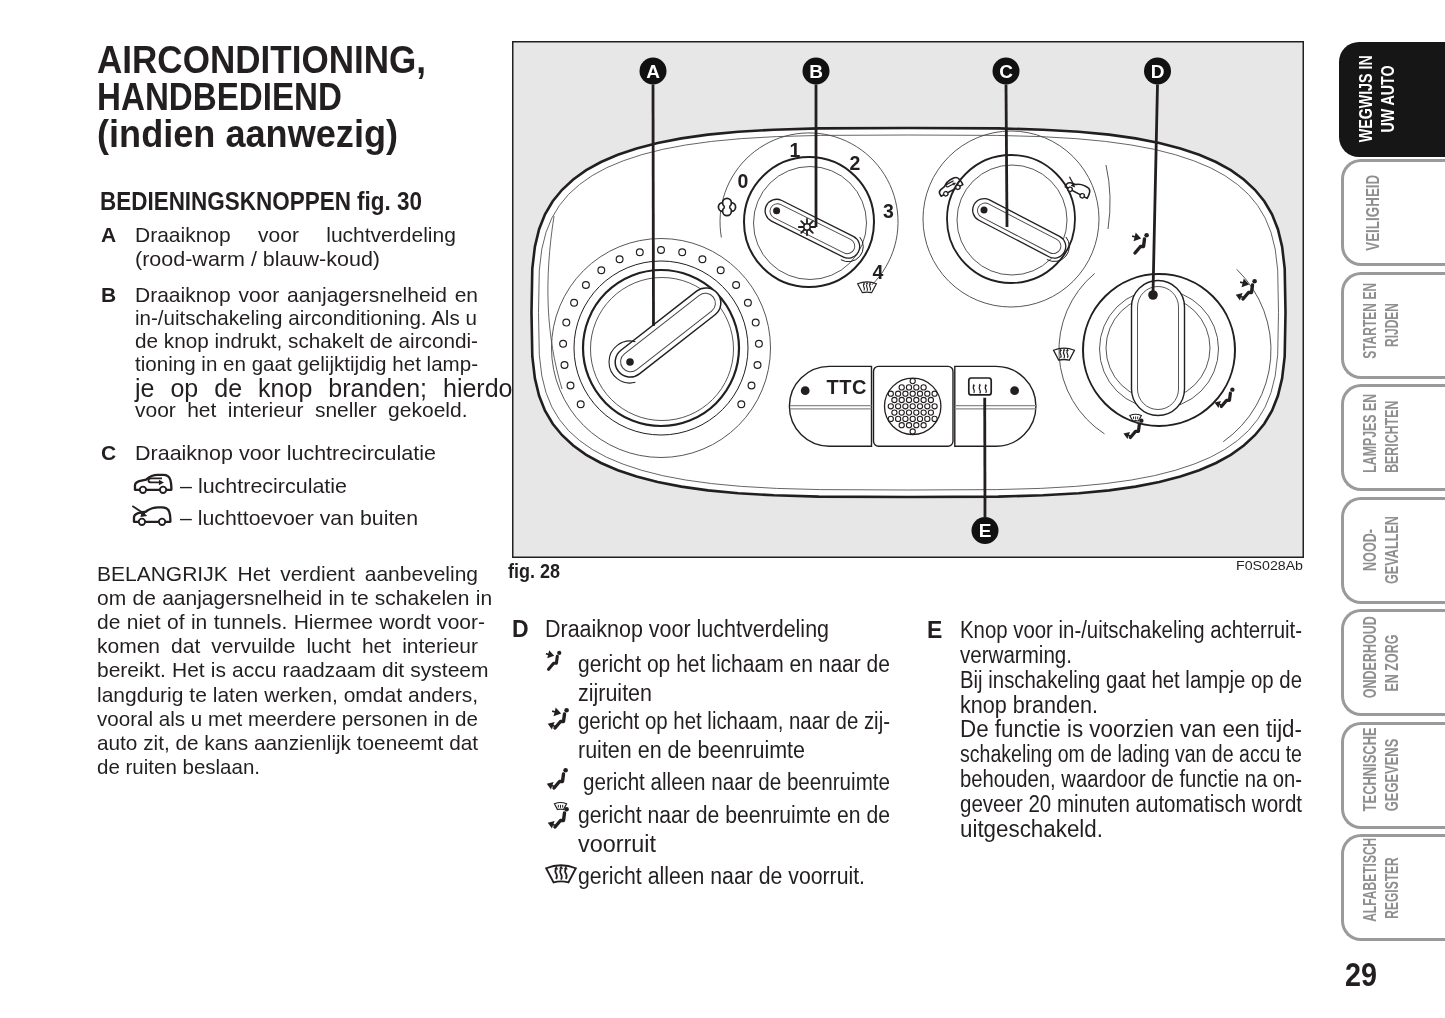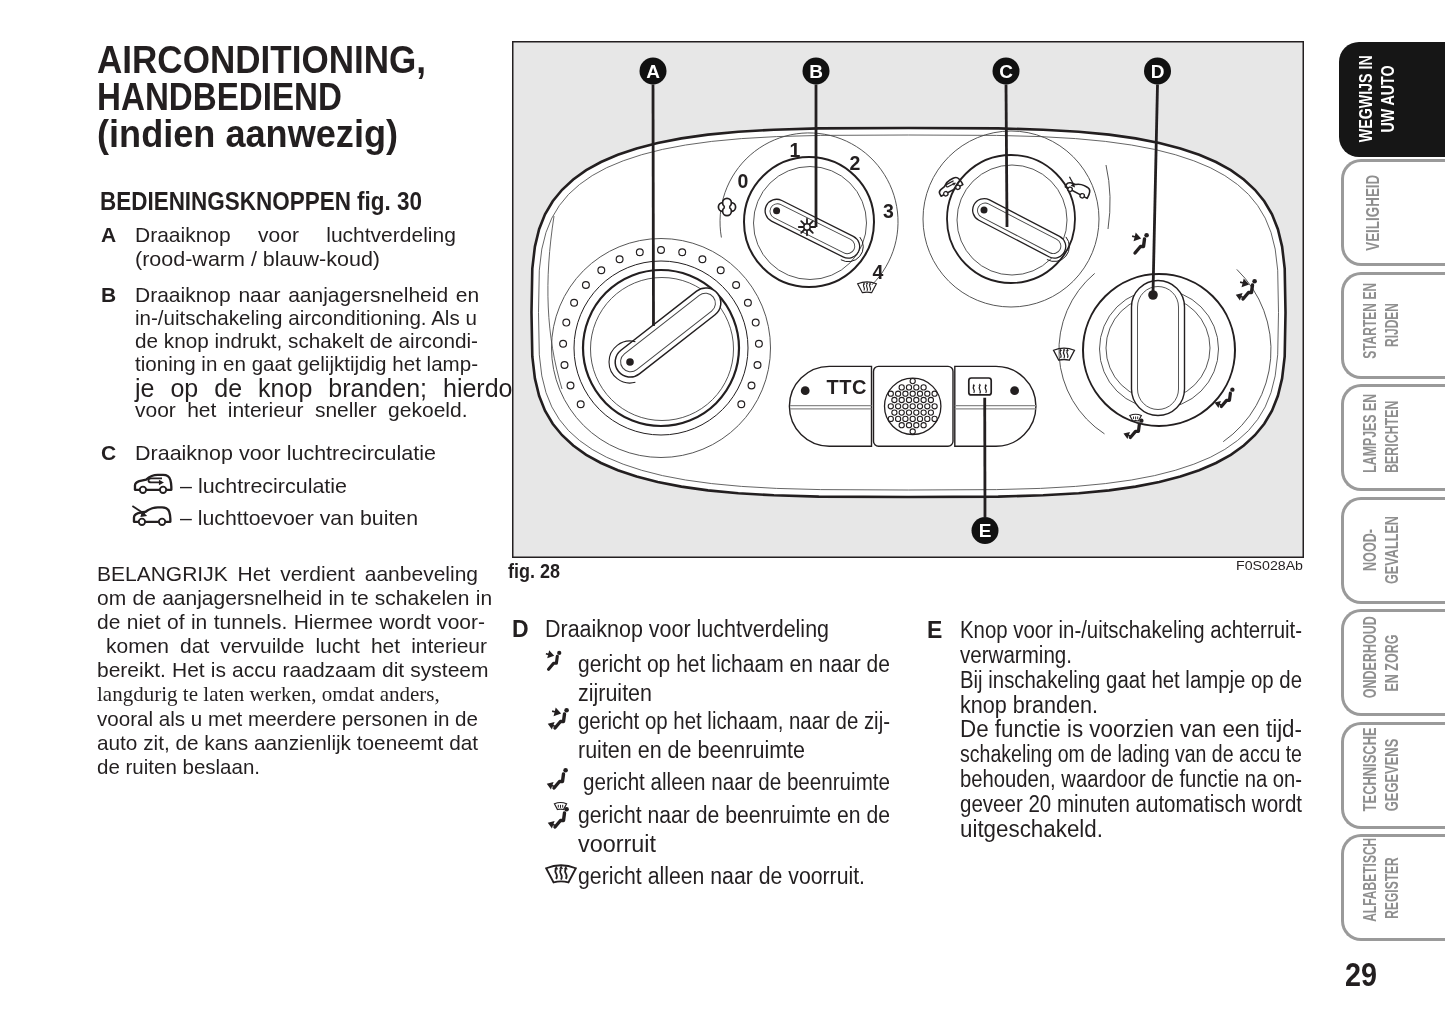--- a/index.html
+++ b/index.html
@@ -18,21 +18,21 @@
 <div class="ln" style="left:100px;top:188.4px;font-size:26px;white-space:nowrap;font-weight:bold;transform:scaleX(0.8639);transform-origin:0 0;">BEDIENINGSKNOPPEN fig. 30</div>
 
 <div class="ln" style="left:101px;top:223.5px;font-size:21px;white-space:nowrap;font-weight:bold;">A</div>
 
 <div class="ln" style="left:135px;top:223.5px;font-size:21px;white-space:nowrap;word-spacing:21.51px;">Draaiknop voor luchtverdeling</div>
 
 <div class="ln" style="left:135px;top:248.0px;font-size:21px;white-space:nowrap;transform:scaleX(1.0241);transform-origin:0 0;">(rood-warm / blauw-koud)</div>
 
 <div class="ln" style="left:101px;top:283.5px;font-size:21px;white-space:nowrap;font-weight:bold;">B</div>
 
-<div class="ln" style="left:135px;top:283.5px;font-size:21px;white-space:nowrap;word-spacing:1.87px;">Draaiknop naar aanjagersnelheid en</div>
+<div class="ln" style="left:135px;top:283.5px;font-size:21px;white-space:nowrap;word-spacing:1.87px;">Draaiknop voor aanjagersnelheid en</div>
 
 <div class="ln" style="left:135px;top:306.5px;font-size:21px;white-space:nowrap;transform:scaleX(0.9795);transform-origin:0 0;">in-/uitschakeling airconditioning. Als u</div>
 
 <div class="ln" style="left:135px;top:329.5px;font-size:21px;white-space:nowrap;transform:scaleX(0.9860);transform-origin:0 0;">de knop indrukt, schakelt de aircondi-</div>
 
 <div class="ln" style="left:135px;top:352.5px;font-size:21px;white-space:nowrap;transform:scaleX(0.9794);transform-origin:0 0;">tioning in en gaat gelijktijdig het lamp-</div>
 
 <div class="ln" style="left:135px;top:375.5px;font-size:25px;white-space:nowrap;word-spacing:9.06px;">je op de knop branden; hierdoor</div>
 
 <div class="ln" style="left:135px;top:398.5px;font-size:21px;white-space:nowrap;word-spacing:5.50px;">voor het interieur sneller gekoeld.</div>
@@ -44,25 +44,25 @@
 <div class="ln" style="left:180px;top:474.5px;font-size:21px;white-space:nowrap;transform:scaleX(1.0220);transform-origin:0 0;">– luchtrecirculatie</div>
 
 <div class="ln" style="left:180px;top:506.5px;font-size:21px;white-space:nowrap;transform:scaleX(1.0142);transform-origin:0 0;">– luchttoevoer van buiten</div>
 
 <div class="ln" style="left:97px;top:563.0px;font-size:21px;white-space:nowrap;word-spacing:4.05px;">BELANGRIJK Het verdient aanbeveling</div>
 
 <div class="ln" style="left:97px;top:587.1px;font-size:21px;white-space:nowrap;word-spacing:0.47px;">om de aanjagersnelheid in te schakelen in</div>
 
 <div class="ln" style="left:97px;top:611.2px;font-size:21px;white-space:nowrap;word-spacing:0.57px;">de niet of in tunnels. Hiermee wordt voor-</div>
 
-<div class="ln" style="left:106px;top:635.3px;font-size:21px;white-space:nowrap;word-spacing:5.23px;text-align:right;">komen dat vervuilde lucht het interieur</div>
+<div class="ln" style="left:97px;top:635.3px;font-size:21px;white-space:nowrap;word-spacing:5.23px;text-align:right;">komen dat vervuilde lucht het interieur</div>
 
 <div class="ln" style="left:97px;top:659.4px;font-size:21px;white-space:nowrap;word-spacing:0.28px;">bereikt. Het is accu raadzaam dit systeem</div>
 
-<div class="ln" style="left:97px;top:683.5px;font-size:21px;white-space:nowrap;word-spacing:0.09px;font-family:Liberation Serif, serif;">langdurig te laten werken, omdat anders,</div>
+<div class="ln" style="left:97px;top:683.5px;font-size:21px;white-space:nowrap;word-spacing:0.09px;">langdurig te laten werken, omdat anders,</div>
 
 <div class="ln" style="left:97px;top:707.6px;font-size:21px;white-space:nowrap;transform:scaleX(0.9802);transform-origin:0 0;">vooral als u met meerdere personen in de</div>
 
 <div class="ln" style="left:97px;top:731.7px;font-size:21px;white-space:nowrap;transform:scaleX(0.9890);transform-origin:0 0;">auto zit, de kans aanzienlijk toeneemt dat</div>
 
 <div class="ln" style="left:97px;top:755.8px;font-size:21px;white-space:nowrap;transform:scaleX(0.9763);transform-origin:0 0;">de ruiten beslaan.</div>
 
 <div class="ln" style="left:512px;top:617.8px;font-size:23px;white-space:nowrap;font-weight:bold;">D</div>
 
 <div class="ln" style="left:545px;top:617.8px;font-size:23px;white-space:nowrap;transform:scaleX(0.9334);transform-origin:0 0;">Draaiknop voor luchtverdeling</div>

